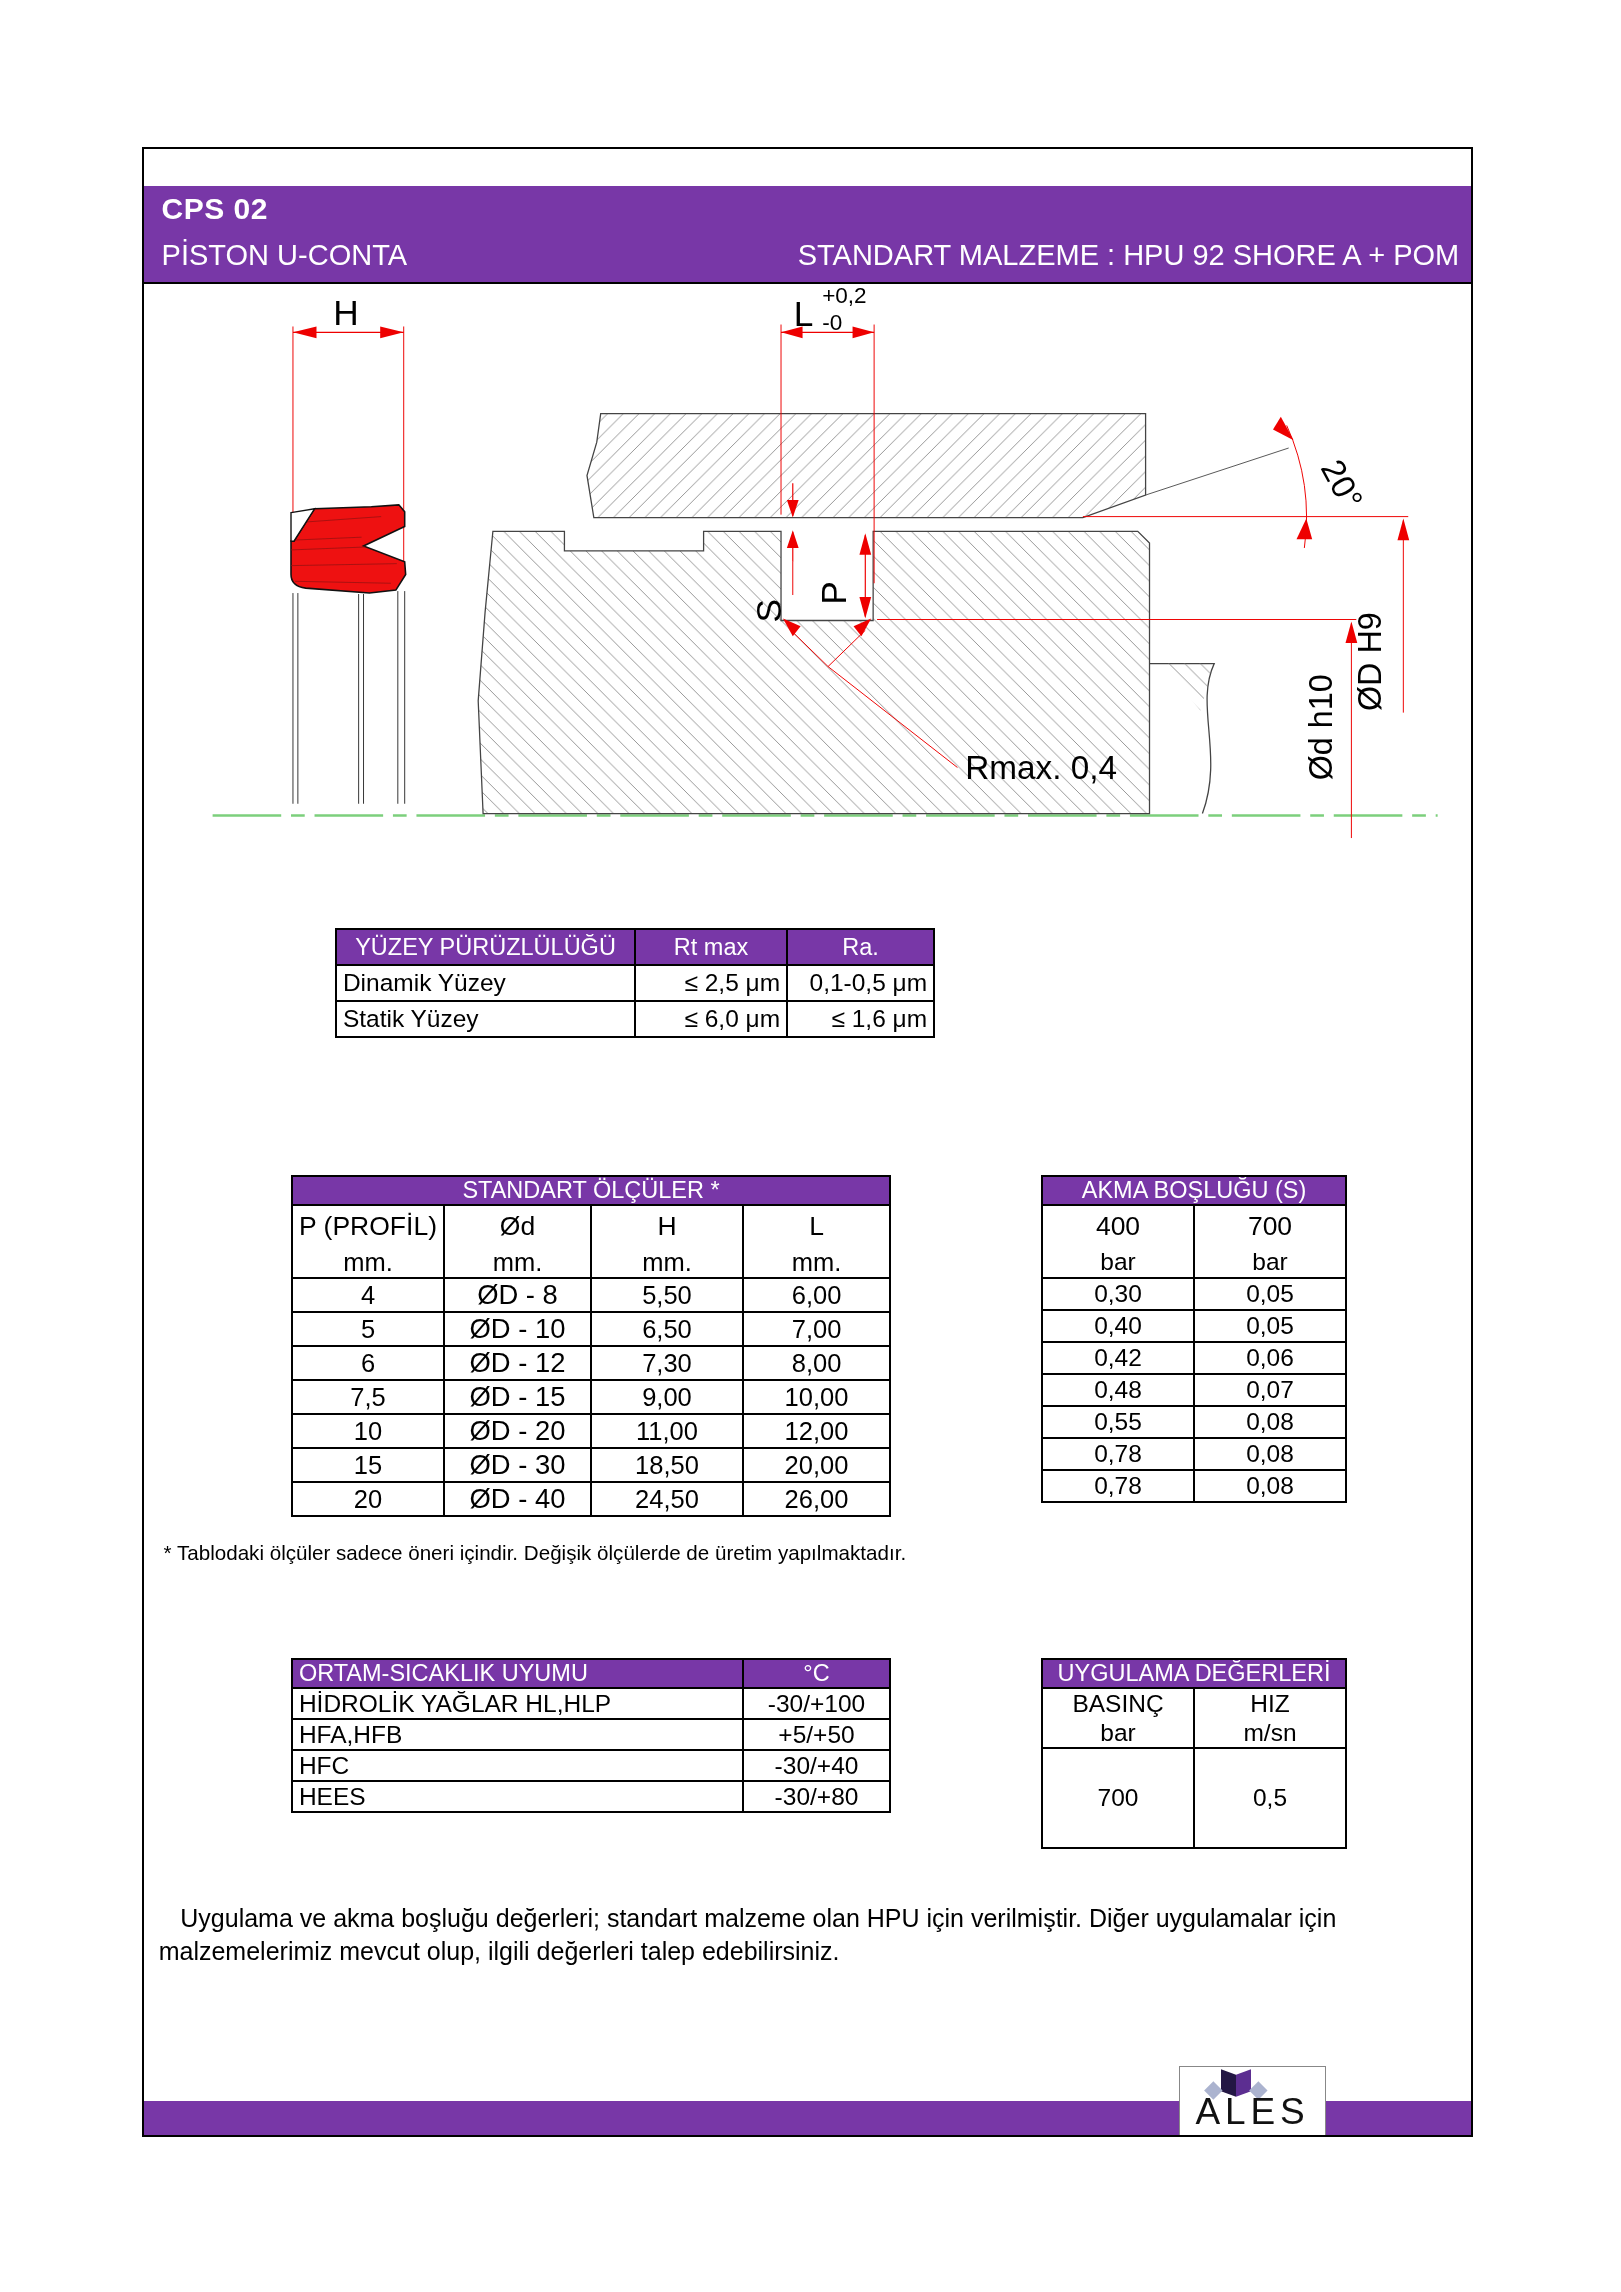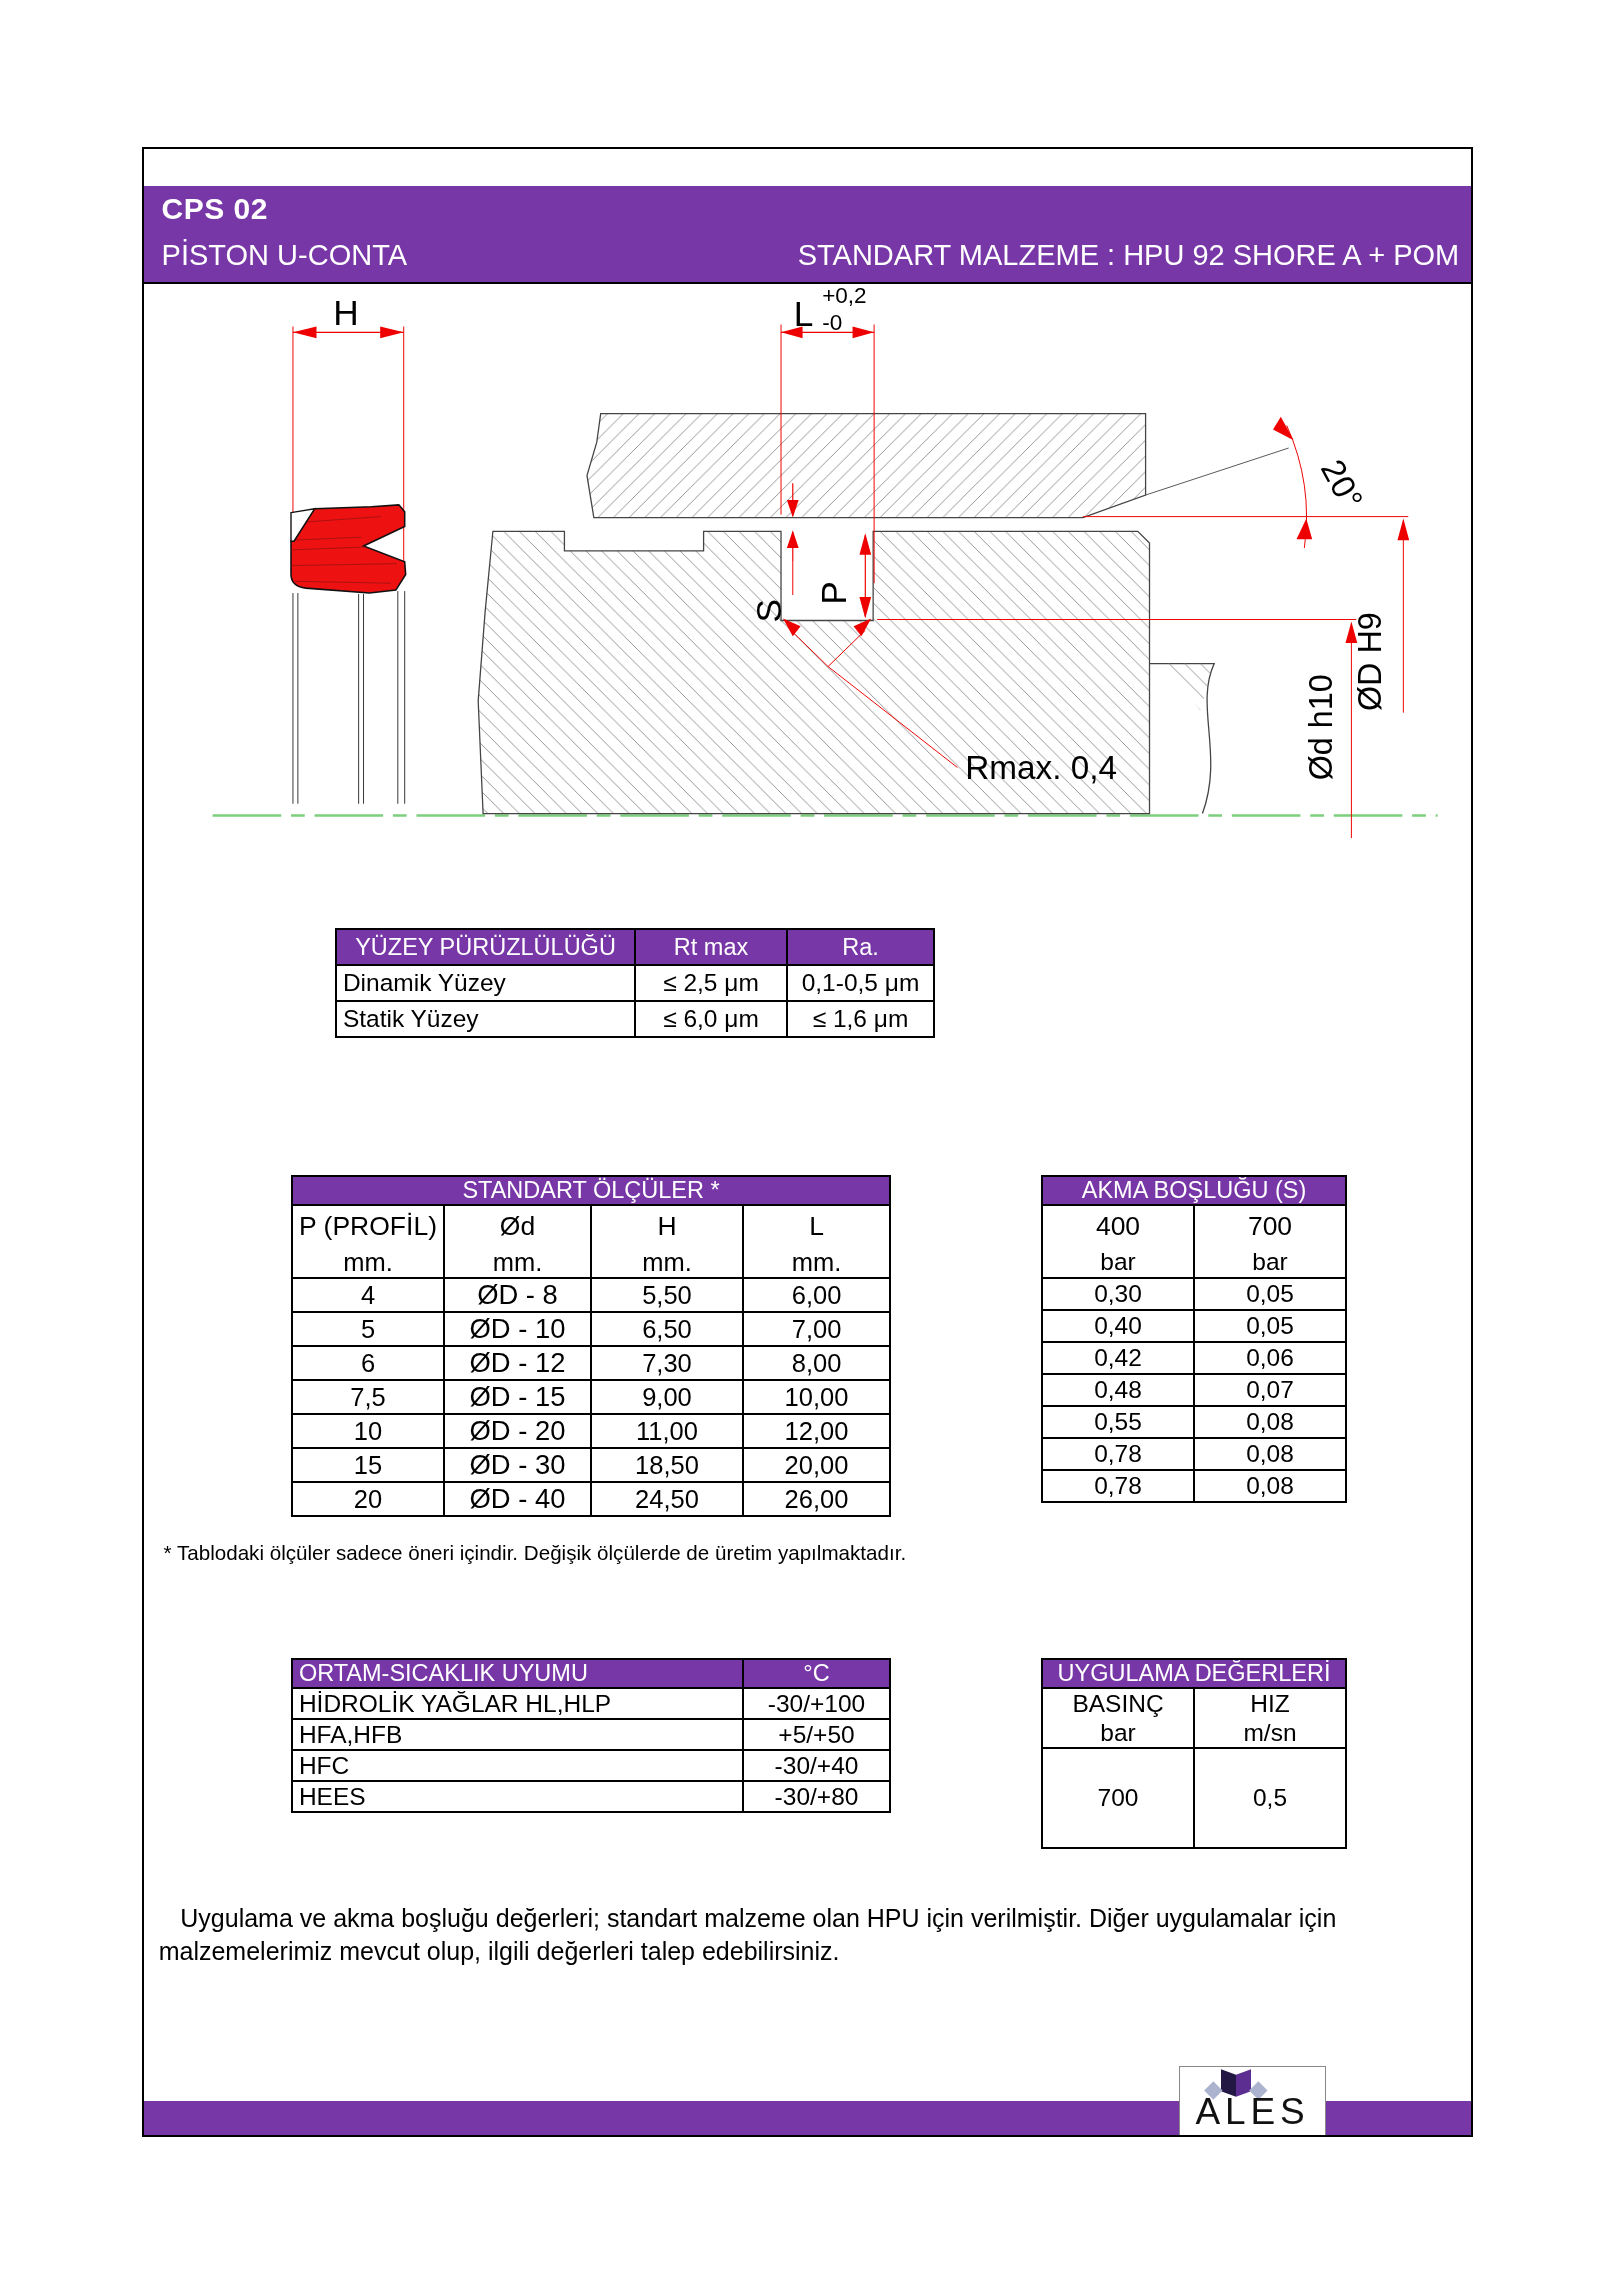--- a/index.html
+++ b/index.html
@@ -14,21 +14,21 @@
   .drawing{position:absolute;left:0;top:101px;width:1325px;height:642px;}
   
   table{border-collapse:collapse;position:absolute;table-layout:fixed;background:#fff;}
   td,th{border:2px solid #000;padding:0 5.9px;font-weight:normal;overflow:hidden;white-space:nowrap;}
   th.ph{background:#7837A7;color:#fff;font-size:23.5px;}
   .t-outer{border:2.9px solid #000;}
   
   .t1{left:147px;top:779px;width:598px;font-size:24.5px;margin-left:44px;}
   .t1 td,.t1 th{height:34px;}
   .t1 .c0{text-align:left;}
-  .t1 .num{text-align:center;}
+  .t1 .num{text-align:right;}
   
   .t2{left:147px;top:1026px;width:598px;font-size:25.5px;}
   .t3{left:897px;top:1026px;width:304px;font-size:24.5px;}
   .t2 td,.t3 td{text-align:center;height:30px;}
   .t2 .hrow td,.t3 .hrow td{height:41px;border-bottom:none;font-size:26.5px;}
   .t2 .urow td,.t3 .urow td{height:30px;border-top:none;}
   .t2 .od{font-size:27.4px;}
   .foot{position:absolute;left:19.6px;top:1392px;font-size:20.6px;}
   
   .t4{left:147px;top:1509px;width:598px;font-size:24.5px;}

